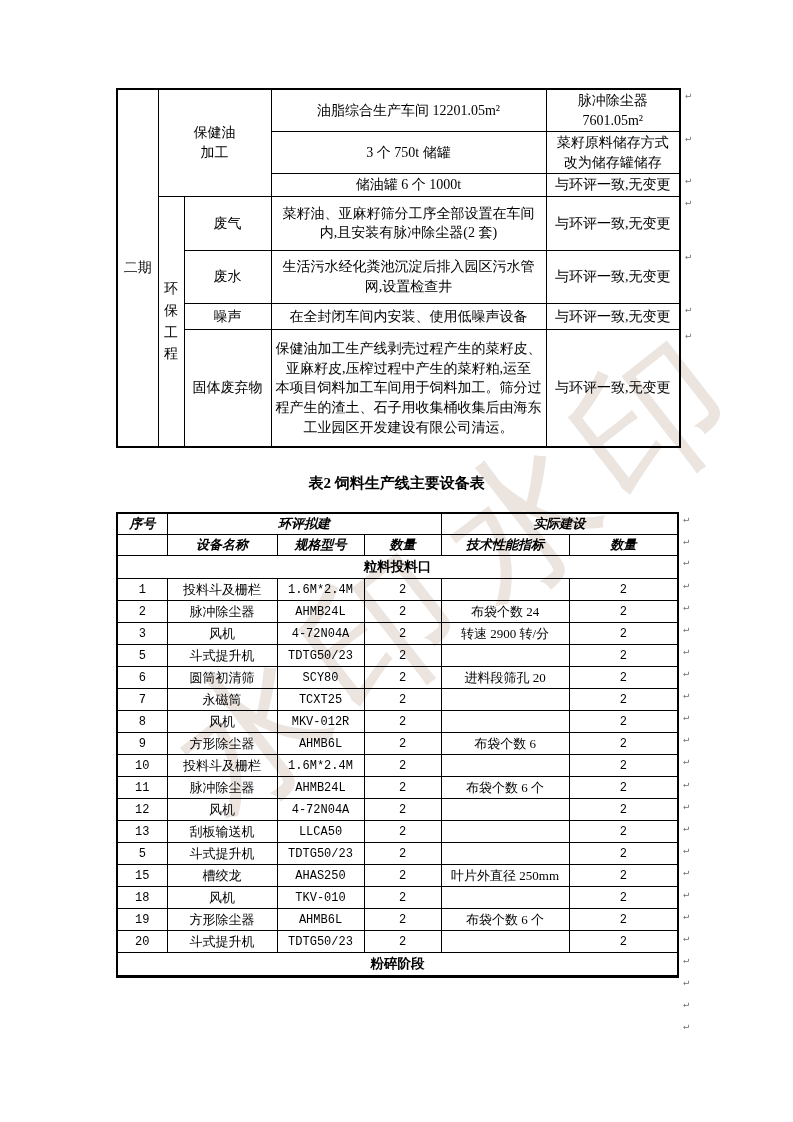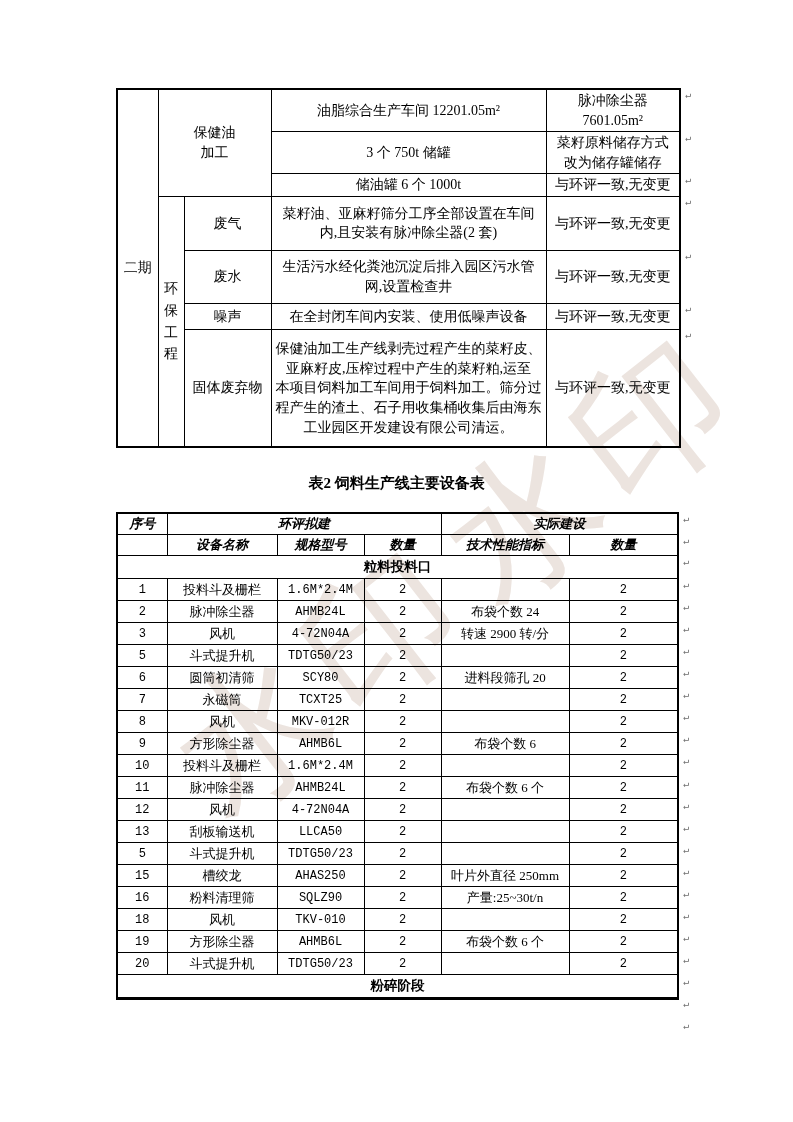--- a/index.html
+++ b/index.html
@@ -256,28 +256,20 @@
           <td class="mono">2</td>
           <td class=""></td>
           <td class="mono">2</td>
         </tr>
         <tr>
           <td class="mono">15</td>
           <td class="">槽绞龙</td>
           <td class="mono">AHAS250</td>
           <td class="mono">2</td>
           <td class="">叶片外直径 250mm</td>
-          <td class="mono">2</td>
-        </tr>
-        <tr>
-          <td class="mono">16</td>
-          <td class="">粉料清理筛</td>
-          <td class="mono">SQLZ90</td>
-          <td class="mono">2</td>
-          <td class="">产量:25~30t/n</td>
           <td class="mono">2</td>
         </tr>
         <tr>
           <td class="mono">18</td>
           <td class="">风机</td>
           <td class="mono">TKV-010</td>
           <td class="mono">2</td>
           <td class=""></td>
           <td class="mono">2</td>
         </tr>

